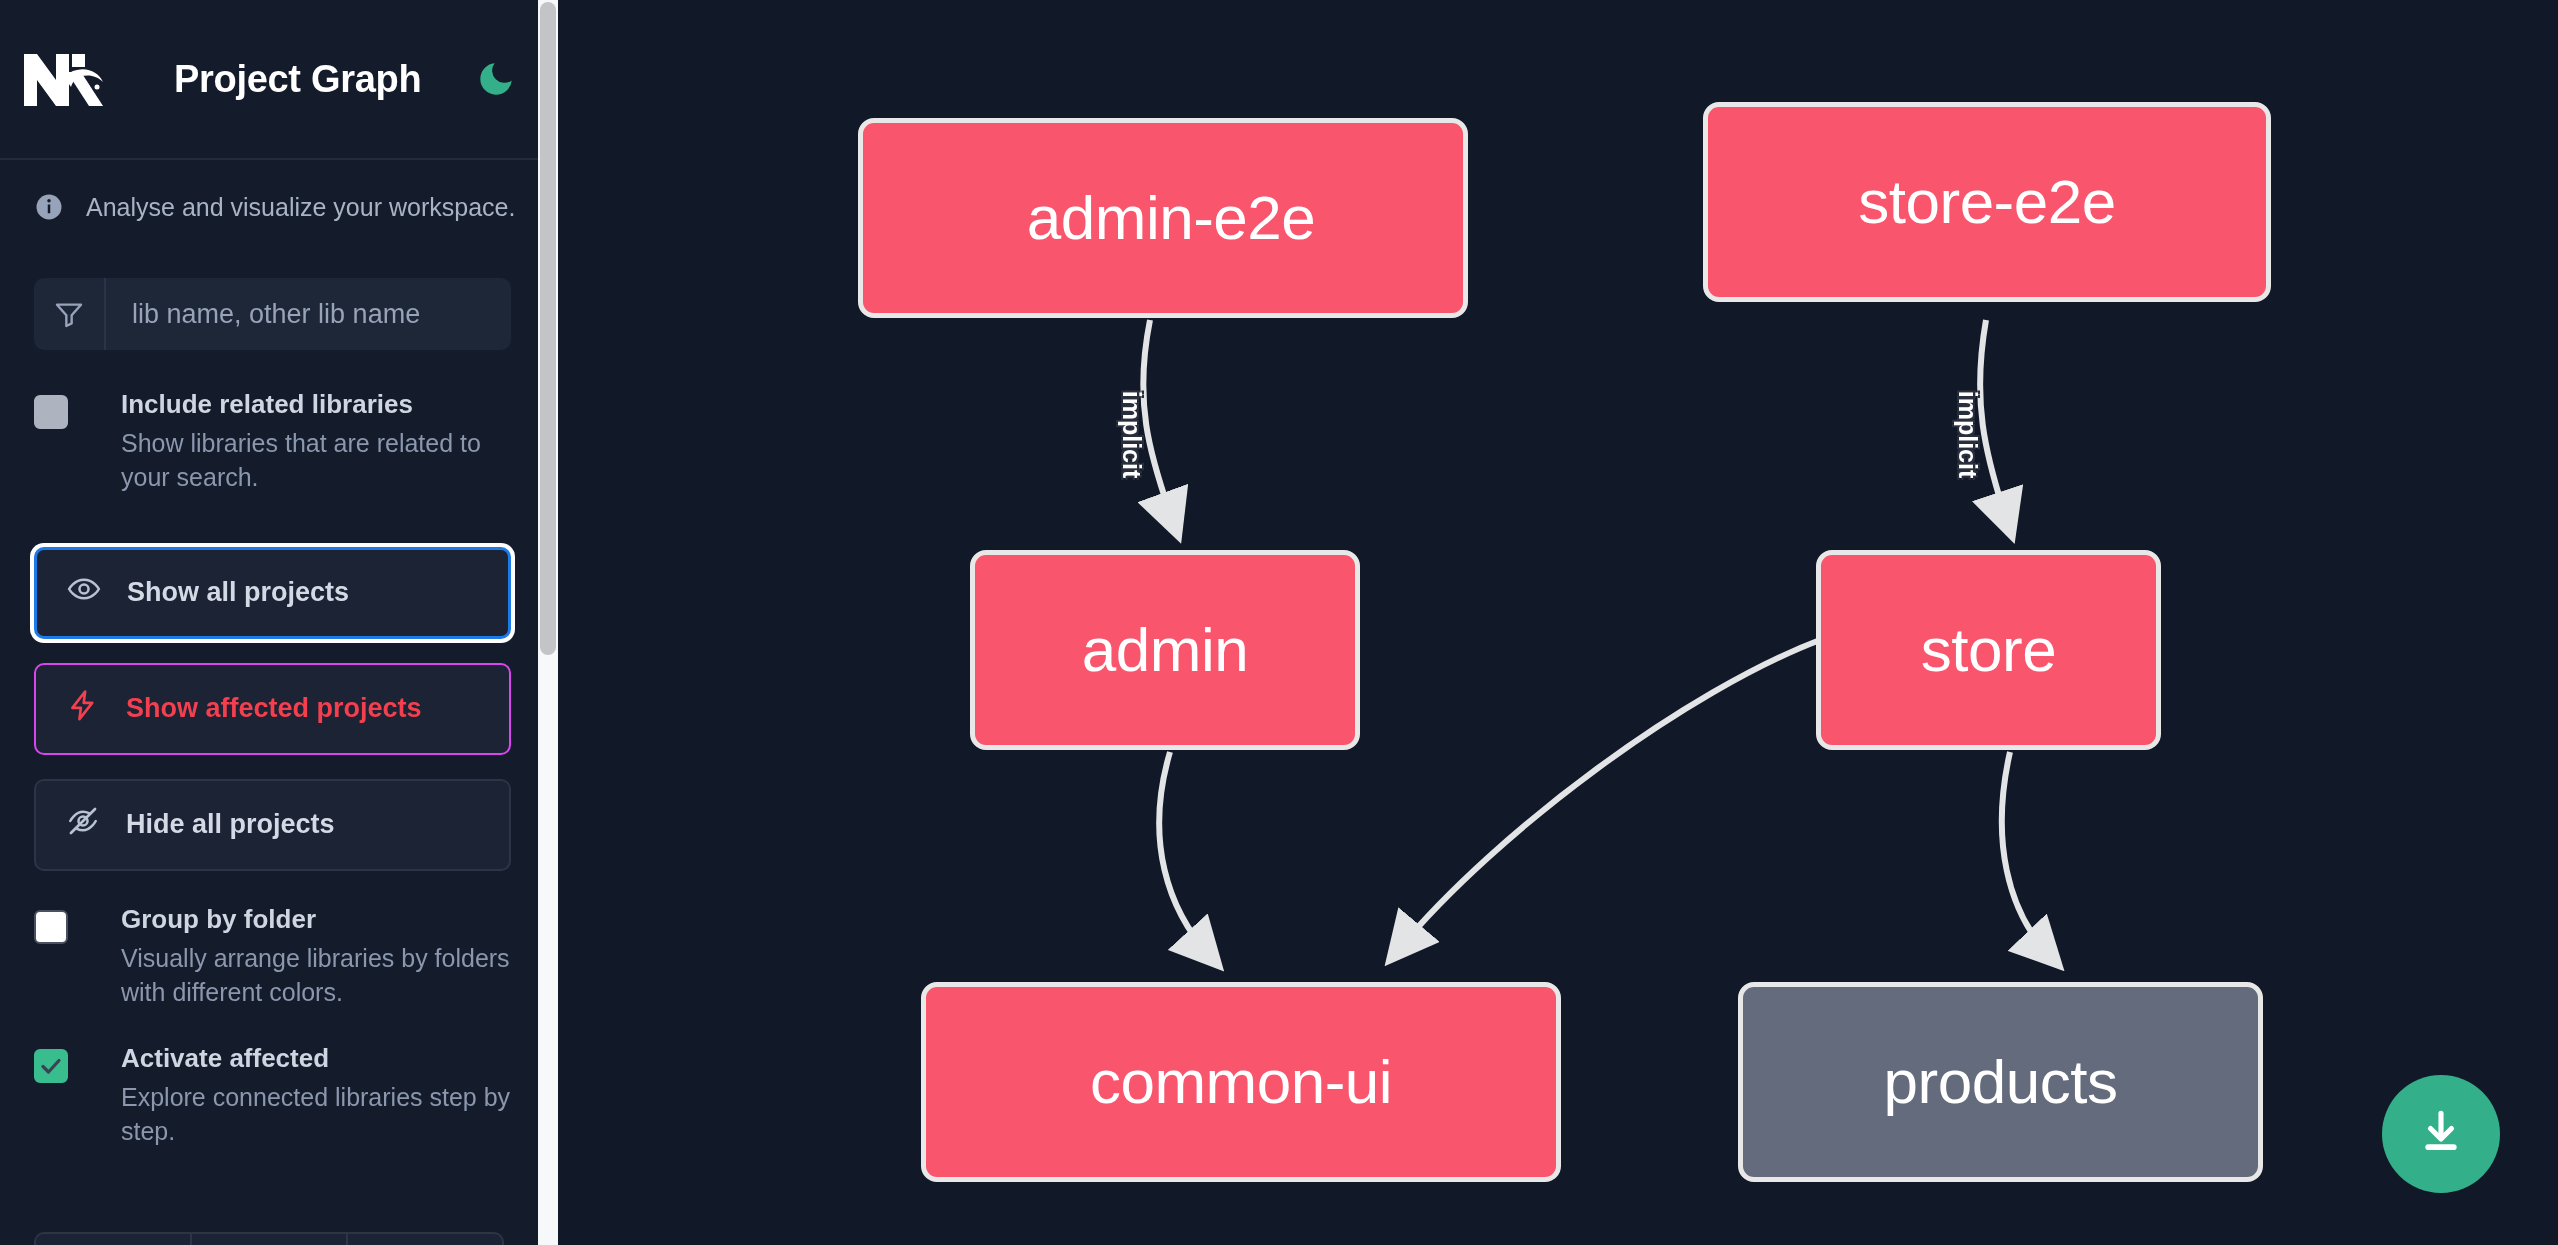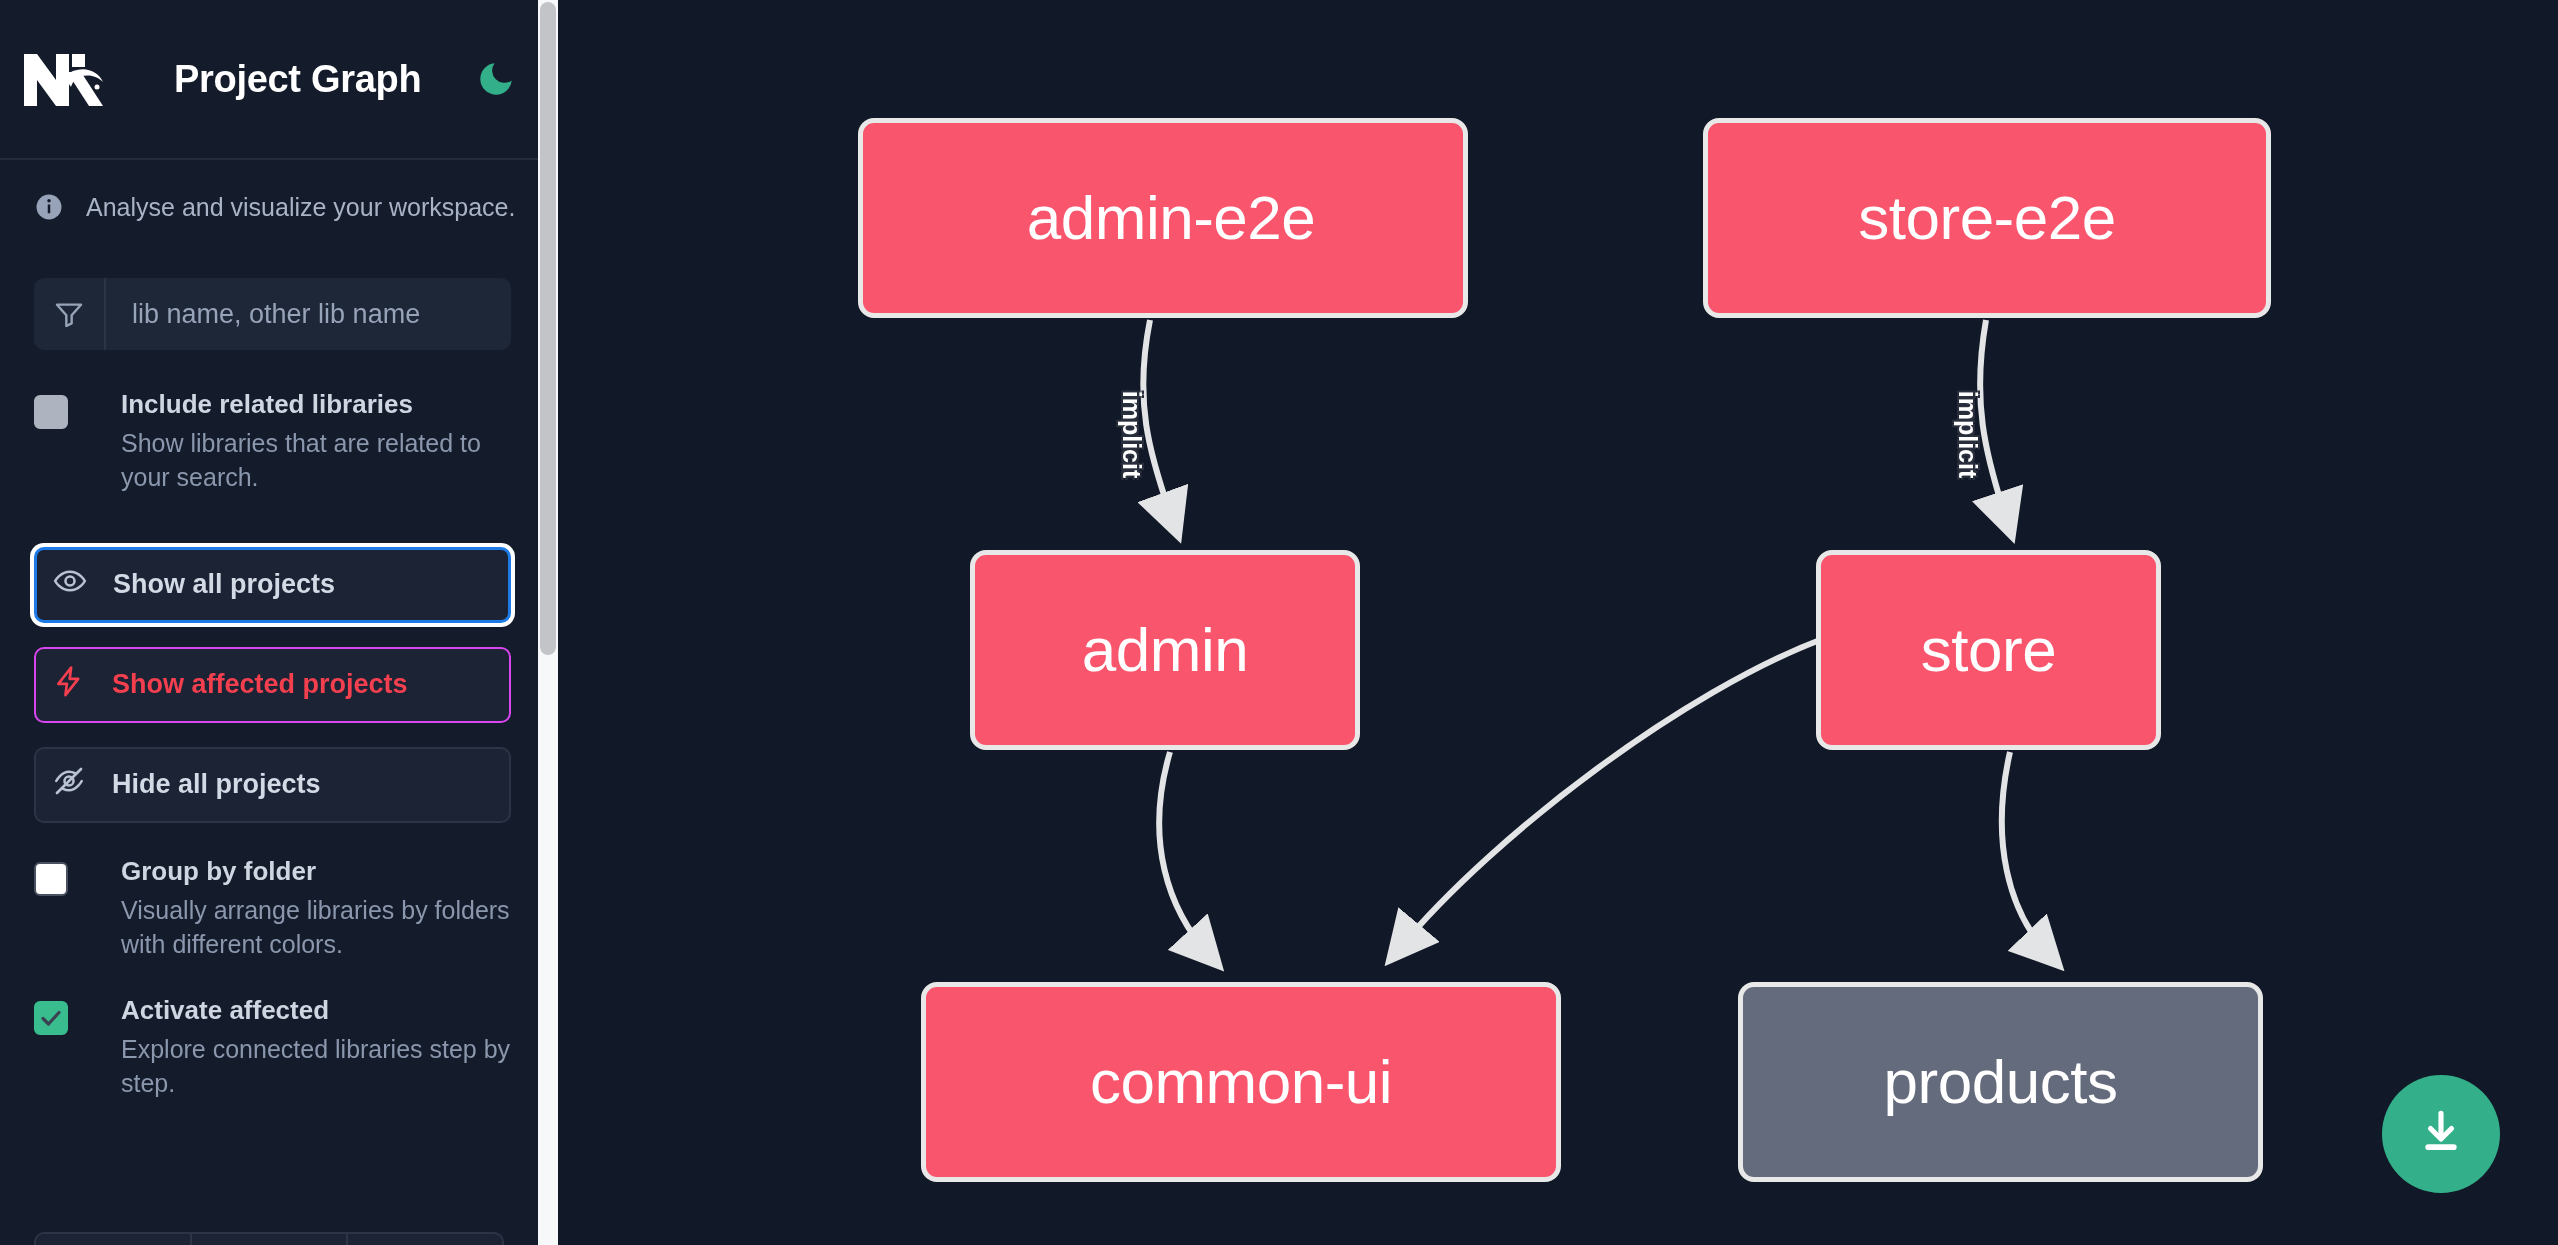--- a/index.html
+++ b/index.html
@@ -116,25 +116,25 @@
     font-size: 25px;
     color: #8a97ad;
     line-height: 1.38;
     margin-top: 6px;
     max-width: 440px;
   }
 
   
   .btn-stack { margin: 52px 34px 0 34px; }
   .act-btn {
-    height: 76px;
+    height: 92px;
     border-radius: 10px;
     display: flex;
     align-items: center;
-    padding-left: 16px;
+    padding-left: 30px;
     font-size: 27px;
     font-weight: 700;
     cursor: pointer;
     background: #1b2334;
     color: #d4dae5;
     border: 2px solid #2c3446;
     margin-bottom: 24px;
     position: relative;
   }
   .act-btn .lbl { margin-left: 26px; white-space: nowrap; }
@@ -372,21 +372,21 @@
 
         <path d="M1262,640 C1130,690 940,830 840,950" marker-end="url(#ah)"></path>
 
         <path d="M1452,752 C1432,840 1450,912 1492,956" marker-end="url(#ah)"></path>
       </g>
     </svg>
 
     <div class="node affected" style="left:300px;top:118px;width:610px;height:200px;padding-left:16px;">
       <span class="nlabel">admin-e2e</span>
     </div>
-    <div class="node affected" style="left:1145px;top:118px;width:568px;height:200px;">
+    <div class="node affected" style="left:1145px;top:102px;width:568px;height:200px;">
       <span class="nlabel">store-e2e</span>
     </div>
     <div class="node affected" style="left:412px;top:550px;width:390px;height:200px;">
       <span class="nlabel">admin</span>
     </div>
     <div class="node affected" style="left:1258px;top:550px;width:345px;height:200px;">
       <span class="nlabel">store</span>
     </div>
     <div class="node affected" style="left:363px;top:982px;width:640px;height:200px;">
       <span class="nlabel">common-ui</span>

